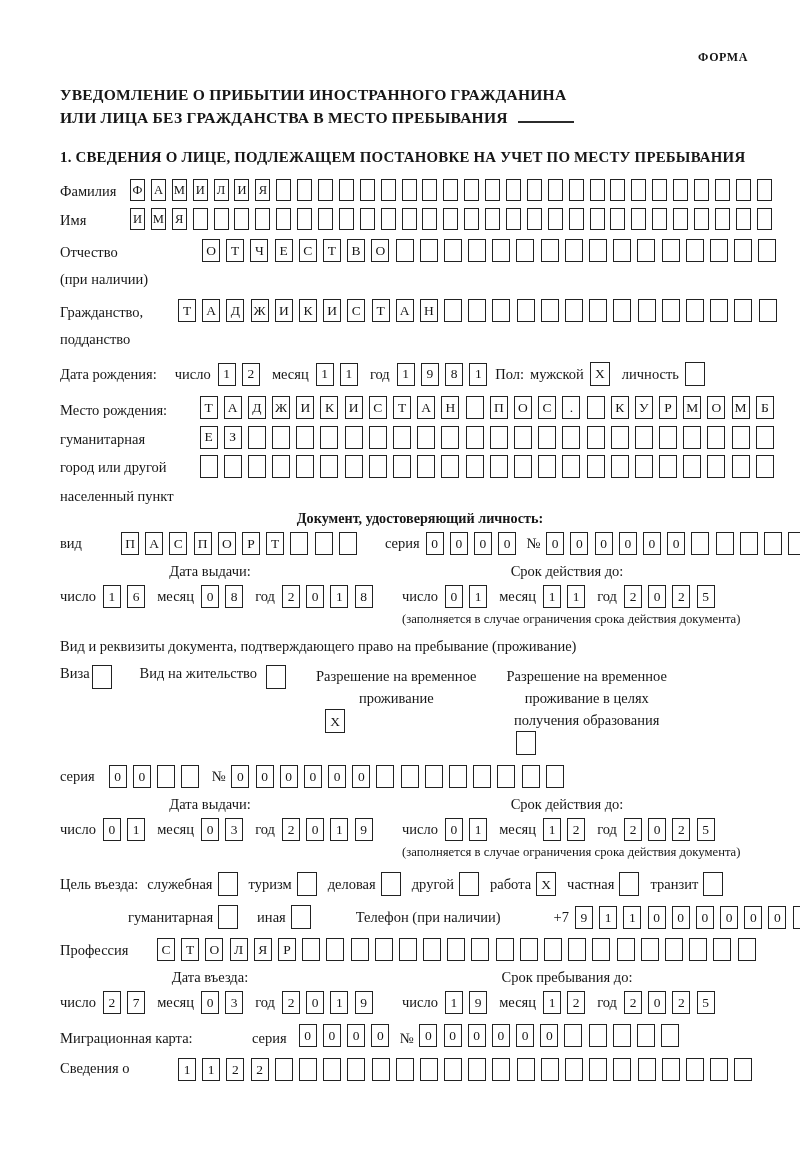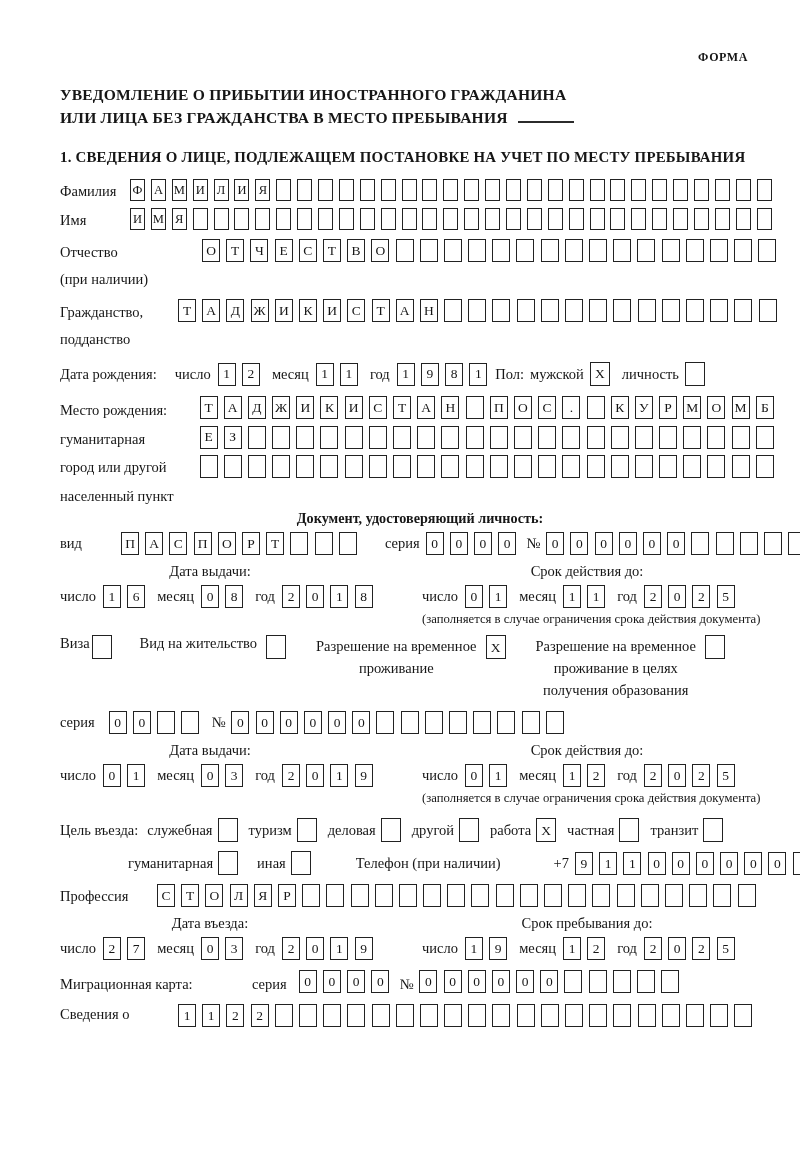--- a/index.html
+++ b/index.html
@@ -38,36 +38,36 @@
   .inl{display:flex;align-items:center;}
   .lab{flex:none;padding:0 6px 0 0;}
   .ml{margin-left:10px;}
 
   
   .dg{display:flex;align-items:center;}
   .dglab{flex:none;margin:0 7px 0 12px;}
   .dglab:first-child{margin-left:0;}
   .dgcells .cell:last-child{margin-right:0;}
 
-  .date-pair{display:flex;margin-top:8px;gap:20px;}
+  .date-pair{display:flex;margin-top:8px;}
   .dcol1{width:47.5%;flex:none;}
   .dcol2{flex:1;}
   .dhead{text-align:center;margin-bottom:5px;}
   .dcol1 .dhead{width:300px;}
   .dcol2 .dhead{width:330px;}
   .note{font-size:12.7px;margin-top:4px;white-space:nowrap;}
 
   .center-bold{text-align:center;font-weight:700;margin-top:6px;font-size:14.2px;}
 
   .intro{margin-top:12px;line-height:22px;}
 
   .opts{display:flex;align-items:flex-start;margin-top:8px;gap:6px;}
   .opt{display:flex;align-items:flex-start;}
   .opt .cb{margin-left:9px;}
-  .optlines{text-align:center;line-height:22px;} .gap22{margin-left:22px;} .gap24{margin-left:24px;}
+  .optlines{text-align:center;line-height:22px;} .gap22{margin-left:22px;} .gap24{margin-left:24px;flex-direction:column;}
 
   .prow{display:flex;align-items:center;margin-top:12px;}
   .prow .olab{flex:none;margin-right:5px;}
   .prow .cb{margin-right:11px;}
   .pfx{flex:none;margin:0 6px 0 14px;}
 
   .bp{display:flex;margin-top:10px;}
   .bp-labels div{line-height:28.6px;}
   .bp-cells .cells{margin-bottom:6.5px;}
 
@@ -429,20 +429,21 @@
             <span class="cell">0</span>
             <span class="cell">2</span>
             <span class="cell">5</span>
           </span>
         </div>
       <div class="note">(заполняется в случае ограничения срока действия документа)</div>
     </div>
   </div>
 
   <div class="intro" style="margin-top:8px;">
+    <div>Вид и реквизиты документа, подтверждающего право на пребывание (проживание)</div>
   </div>
 
   <div class="opts">
     <div class="opt">
       <span>Виза</span>
       <span class="cell cb" style="margin-left:2px;"></span>
     </div>
     <div class="opt gap22">
       <span>Вид на жительство</span>
       <span class="cell cb"></span>

